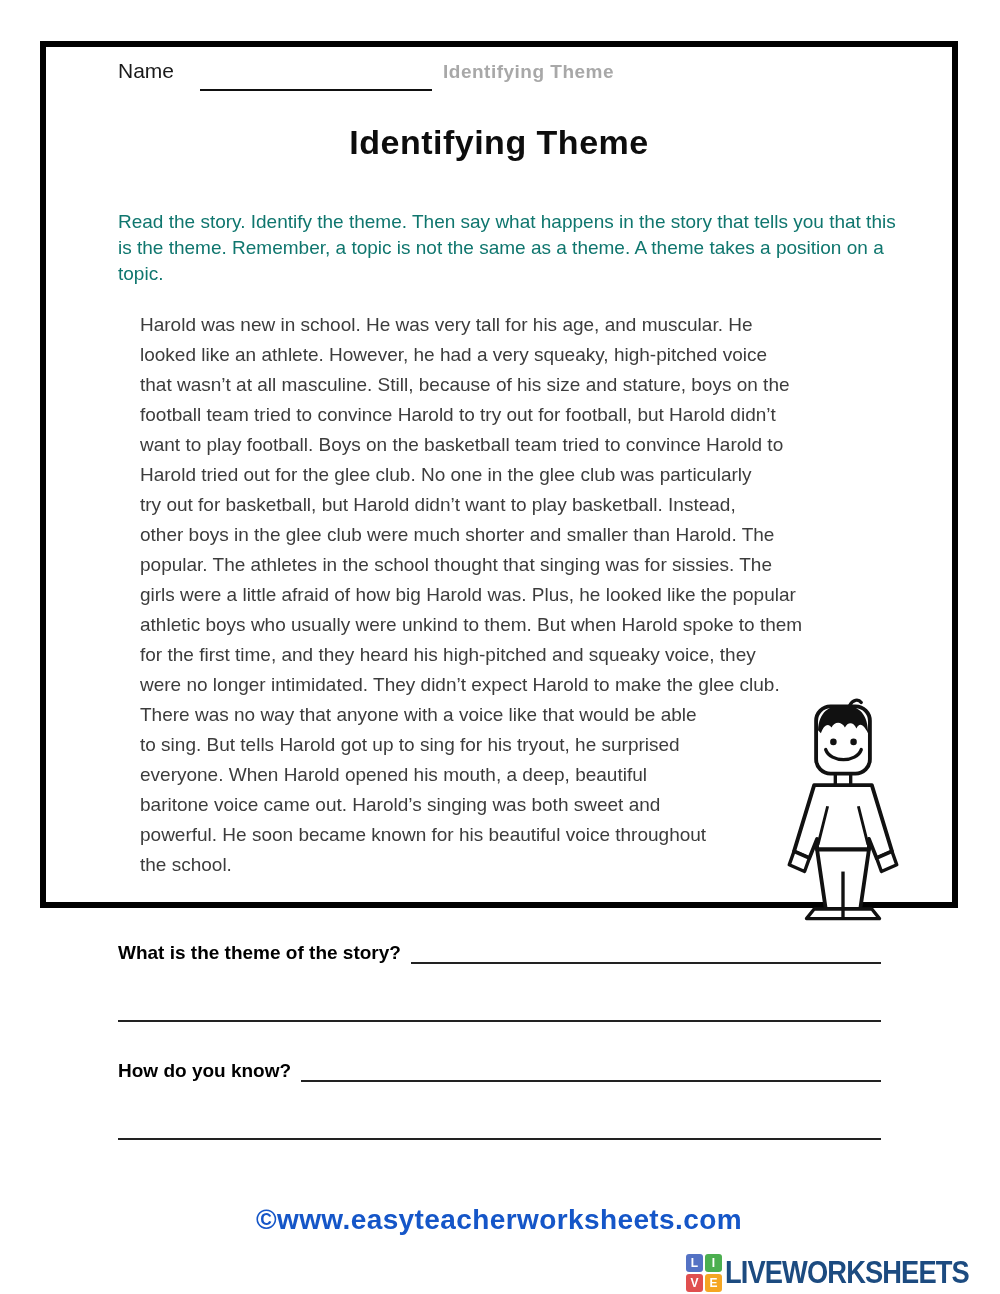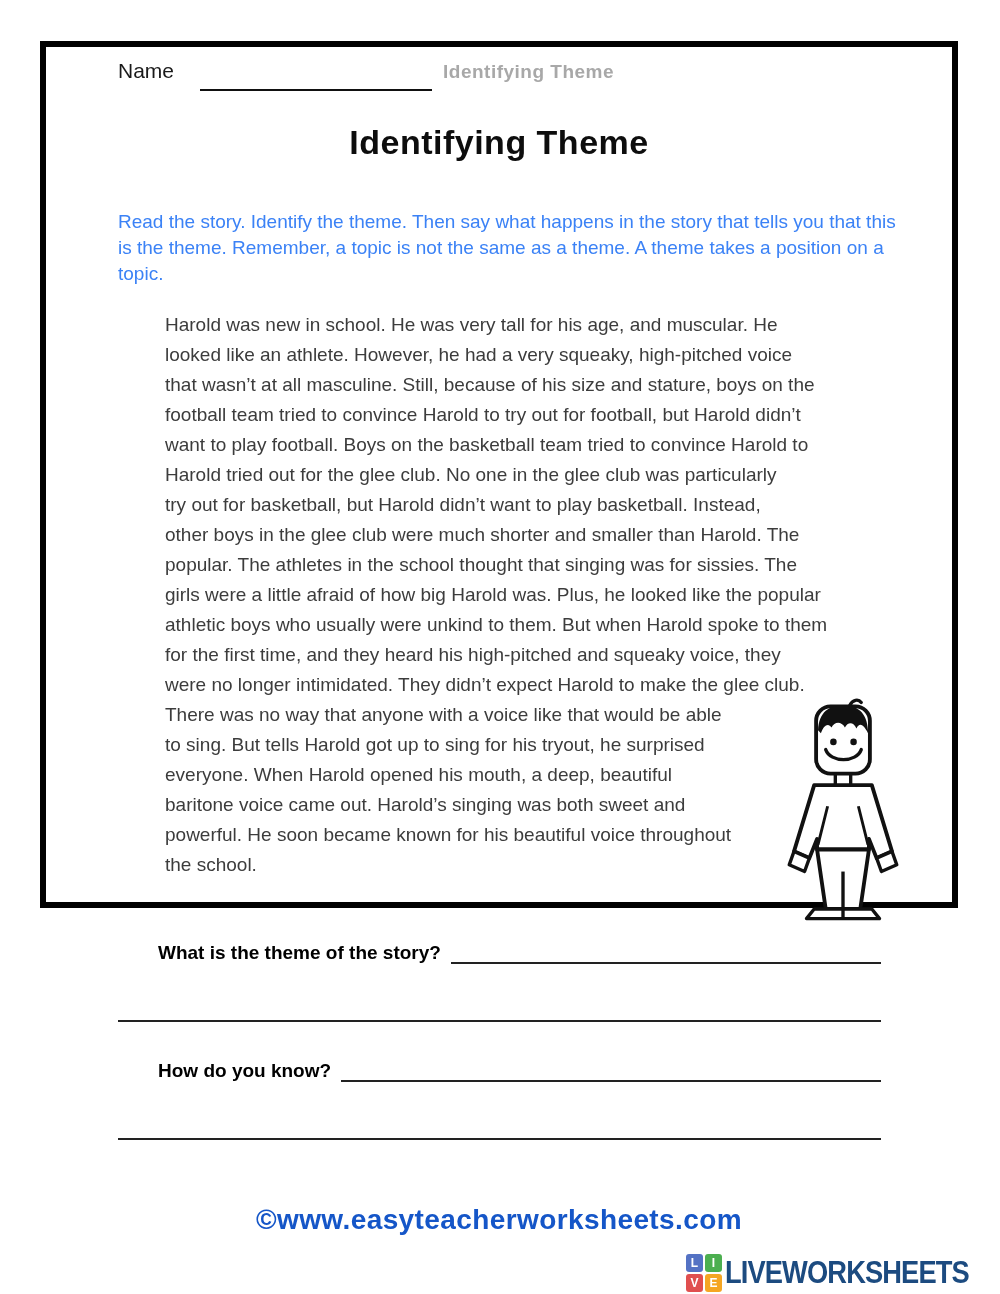--- a/index.html
+++ b/index.html
@@ -21,33 +21,33 @@
     color:#a8a8a8; letter-spacing:0.5px;
   }
 
   .title {
     left:0; top:76px; width:906px; text-align:center;
     font-size:34px; font-weight:700; color:#0d0d0d; letter-spacing:0.5px;
   }
 
   .instructions {
     left:72px; top:162px; width:778px;
-    font-size:19px; line-height:26px; color:#3b82f6;
+    font-size:19px; line-height:26px; color:#0f766e;
   }
 
   .story { left:94px; top:263px; width:780px; }
   .story-line {
-    font-size:19px; line-height:30px; color:#3c3c3c; white-space:nowrap;margin-left:25px;
+    font-size:19px; line-height:30px; color:#3c3c3c; white-space:nowrap;
   }
 
   .figure { left:724px; top:650px; width:146px; height:230px; }
 
   .q-row { display:flex; align-items:flex-end; height:26px; }
   .q-row .q-label {
-    font-size:19px; font-weight:700; color:#000; white-space:nowrap;margin-left:40px;
+    font-size:19px; font-weight:700; color:#000; white-space:nowrap;
   }
   .q-row .answer-line {
     flex:1; margin-left:10px; height:22px; border-bottom:2px solid #222;
   }
   .q1 { left:72px; top:891px; width:763px; }
   .q2 { left:72px; top:1011px; width:763px;align-items:center; }
   .full-line { left:72px; width:763px; height:2px; background:#222; }
   .fl1 { top:973px; }
   .fl2 { top:1091px; }
 

